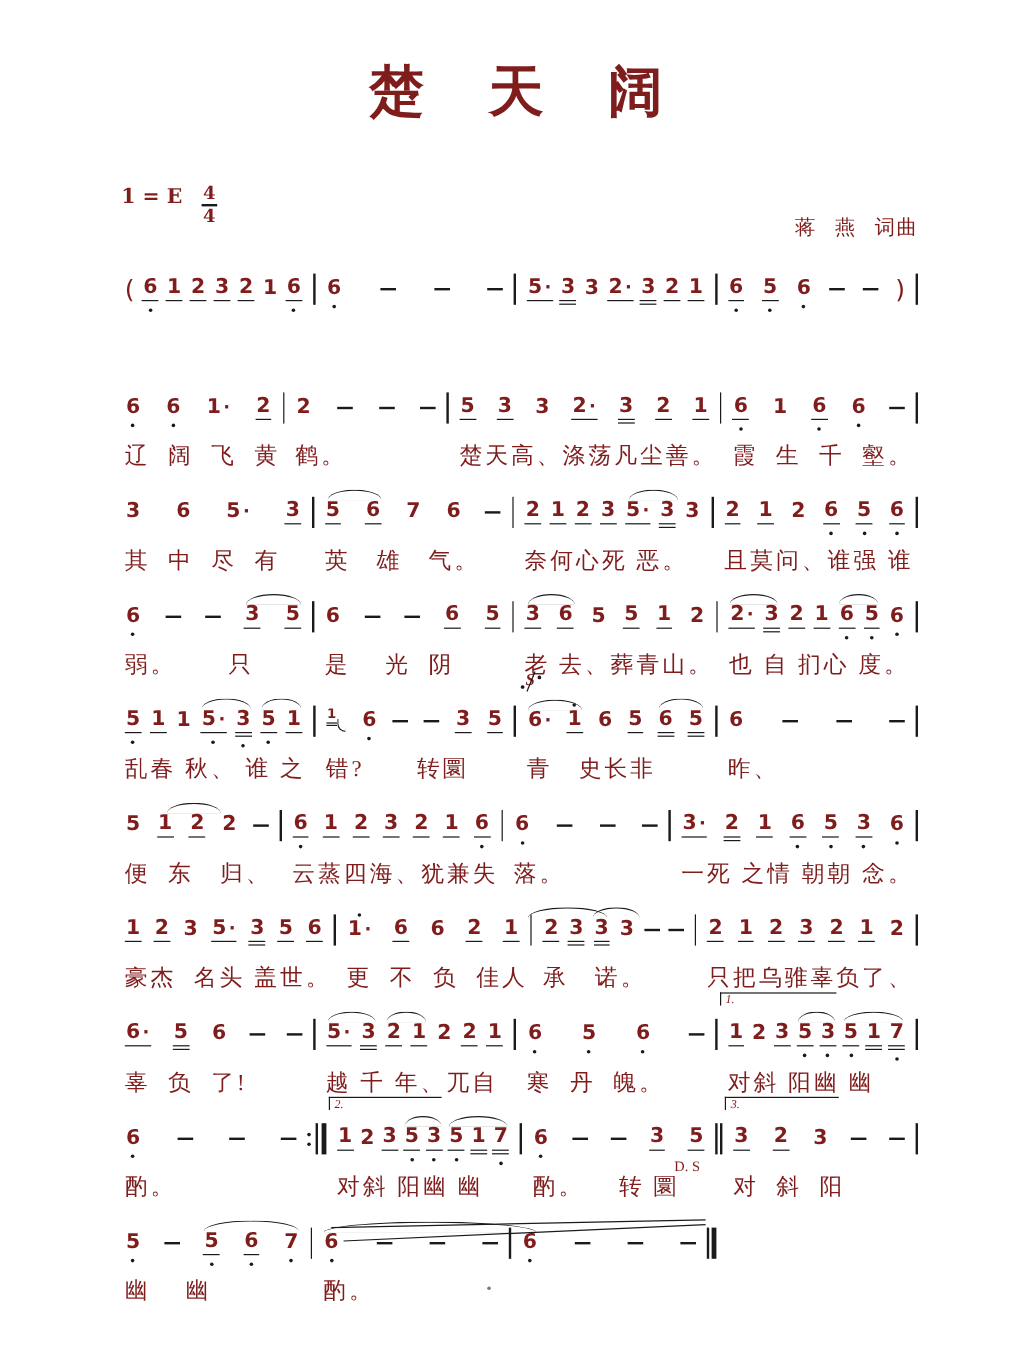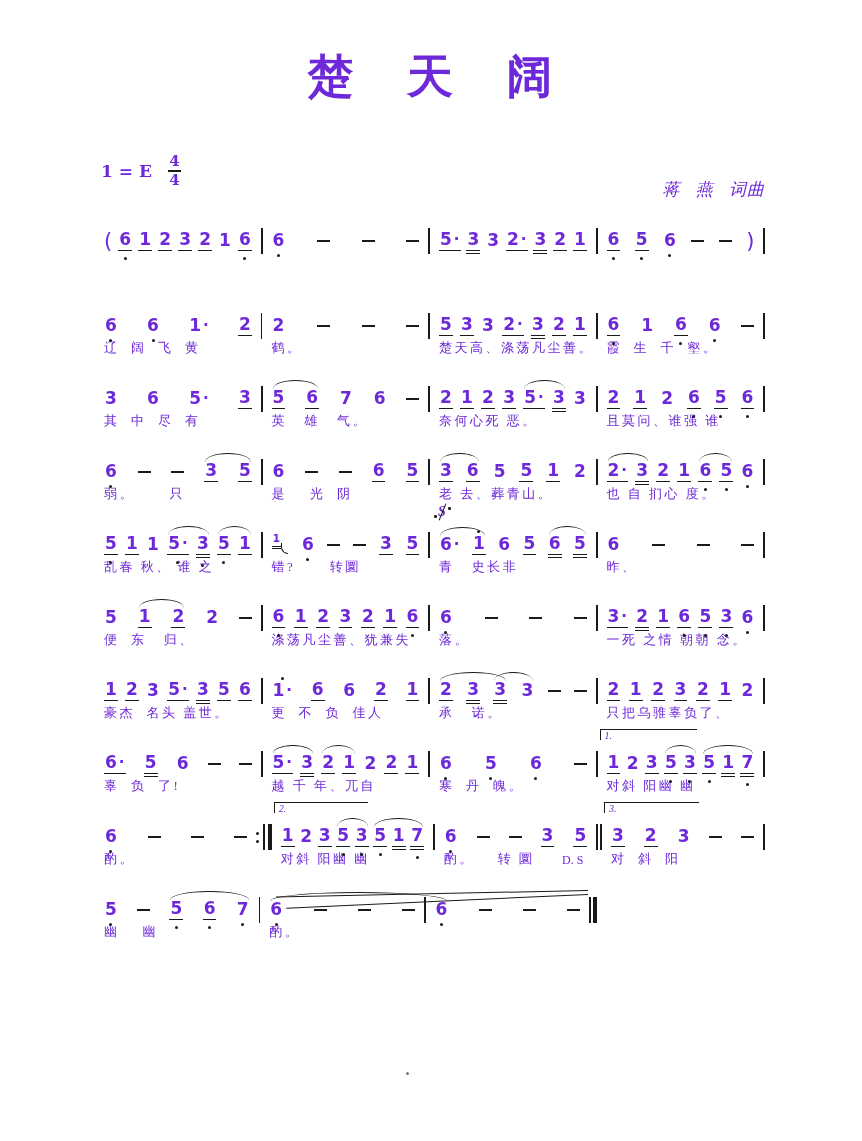--- a/index.html
+++ b/index.html
@@ -1,26 +1,26 @@
 <!DOCTYPE html>
 <html><head>
 <meta charset="utf-8">
 <style>
   html,body{margin:0;padding:0;background:#e8e8e8;}
   .page{position:relative;width:862px;height:1141px;background:#ffffff;margin:0 auto;
-        font-family:"Liberation Serif",serif;color:#6d28d9;overflow:hidden;}
+        font-family:"Liberation Serif",serif;color:#7f1d1d;overflow:hidden;}
   
   .title{margin:0;padding-top:46px;text-align:center;font-size:46px;font-weight:bold;
          letter-spacing:2px;word-spacing:38px;white-space:pre;}
   .meta-row{position:relative;margin:44px 97px 0 95px;height:48px;}
-  .keysig{position:absolute;left:6px;top:2px;display:flex;align-items:center;gap:16px;
+  .keysig{position:absolute;left:6px;top:2px;display:flex;gap:16px;
           font-size:17px;font-weight:bold;font-family:"DejaVu Serif",serif;}
   .frac{display:inline-flex;flex-direction:column;align-items:center;line-height:1.02;font-size:15px;}
   .frac .fbar{width:13px;height:1.6px;background:#1a1a1a;margin:1px 0;}
-  .credit{position:absolute;right:0;top:26px;font-size:17px;letter-spacing:1px;word-spacing:10px;white-space:pre;font-style:italic;}
+  .credit{position:absolute;right:0;top:26px;font-size:17px;letter-spacing:1px;word-spacing:10px;white-space:pre;}
   
   .score{margin:28px 97px 0 95px;}
   .system{position:relative;display:flex;align-items:flex-start;margin-bottom:29px;}
   .system.nolyr{margin-bottom:41px;}
   .system.narrow{width:75%;}
   .meas{flex:1;position:relative;padding:0 2px;}
   .nrow{display:flex;align-items:center;justify-content:space-between;height:26px;padding:0 7px;}
   .note{position:relative;display:inline-flex;align-items:center;font-family:"DejaVu Sans",sans-serif;
         font-weight:bold;font-size:17px;line-height:1;}
   .nbody{position:relative;padding:0 1px 2px;display:inline-flex;align-items:center;}
@@ -31,21 +31,21 @@
   .dot-a{position:absolute;top:-5px;left:50%;width:3px;height:3px;margin-left:-1.5px;border-radius:50%;background:#1a1a1a;}
   .dot-b{position:absolute;bottom:-6px;left:50%;width:3px;height:3px;margin-left:-1.5px;border-radius:50%;background:#1a1a1a;}
   .dot-b.o1{bottom:-8.5px;}
   .dot-b.o2{bottom:-11.5px;}
   .dash{width:13px;height:2px;background:#1a1a1a;}
   .paren{font-size:21px;font-weight:normal;}
   .grace{font-size:11px;transform:translateY(-5px);}
   .grace .nb-u2::after{bottom:-2.6px;}
   .ghook{width:6px;height:10px;border-left:1.1px solid #1a1a1a;border-bottom:1.1px solid #1a1a1a;
          border-bottom-left-radius:7px;align-self:flex-end;margin-bottom:-7px;}
-  .lyr{height:18px;font-size:13px;letter-spacing:2.5px;white-space:pre;padding-left:7px;overflow:visible;}
+  .lyr{margin-top:14px;height:18px;font-size:19px;letter-spacing:2.5px;white-space:pre;padding-left:7px;overflow:visible;}
   .barline{display:flex;align-items:center;gap:2.5px;height:26px;flex:none;}
   .bl-thin{width:1.6px;height:26px;background:#1a1a1a;}
   .bl-thick{width:4.2px;height:26px;background:#1a1a1a;}
   .bl-dots{display:flex;flex-direction:column;gap:5px;margin-right:1.5px;}
   .bl-dots i{width:3px;height:3px;border-radius:50%;background:#1a1a1a;}
   .slur{position:absolute;height:8px;border-top:1.6px solid #1a1a1a;
         border-radius:50% 50% 0 0/100% 100% 0 0;}
   .volta{position:absolute;top:-22px;left:2px;width:58%;height:10px;
          border-top:1.2px solid #1a1a1a;border-left:1.2px solid #1a1a1a;}
   .volta span{position:absolute;top:0;left:4px;font-size:10px;font-style:italic;font-family:"Liberation Serif",serif;}
@@ -841,21 +841,21 @@
                 <span>1</span>
               </span>
             </span>
             <span class="note">
               <span class="nbody nb-u1">
                 <span>6</span>
               </span>
               <span class="dot-b o1"></span>
             </span>
           </div>
-          <div class="lyr">涤荡凡尘善、犹兼失</div>
+          <div class="lyr">云蒸四海、犹兼失</div>
         </div>
         <div class="barline">
           <div class="bl-thin"></div>
         </div>
         <div class="meas">
           <div class="nrow">
             <span class="note">
               <span class="nbody">
                 <span>6</span>
               </span>

